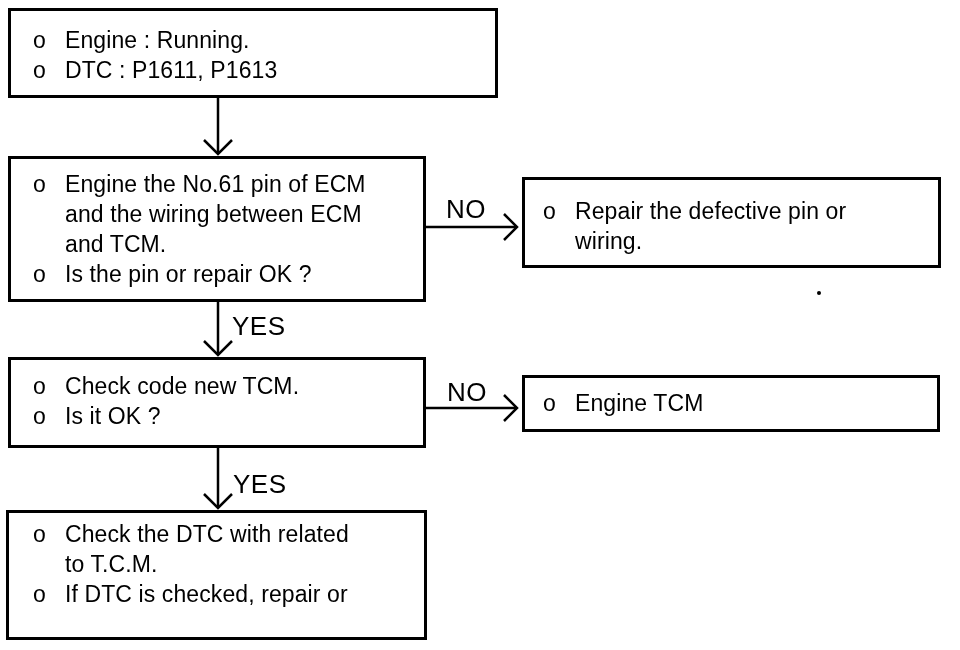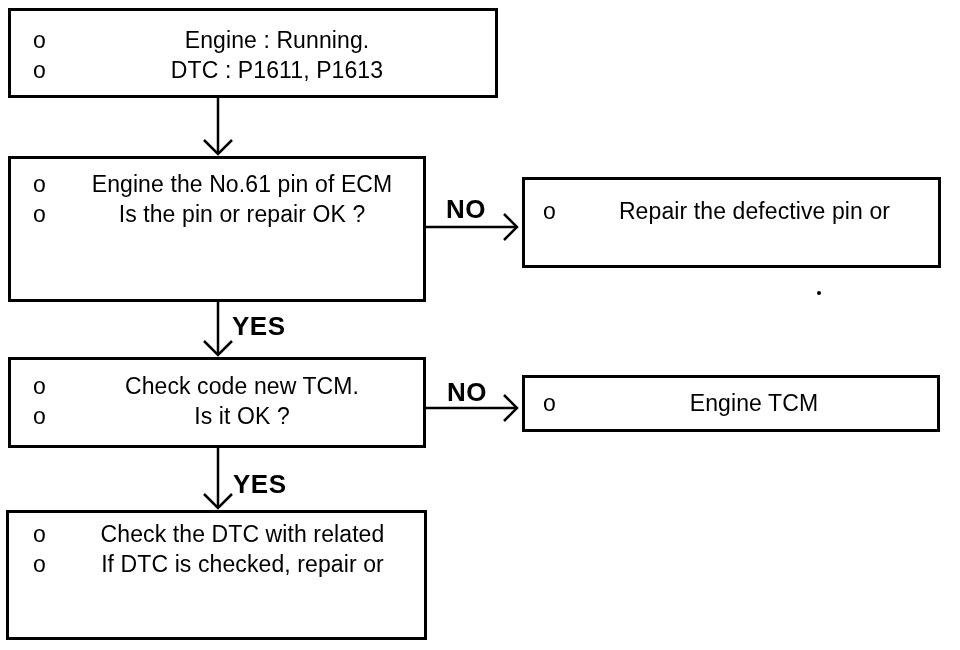--- a/index.html
+++ b/index.html
@@ -36,28 +36,26 @@
     display: flex;
     align-items: flex-start;
   }
   .node .b {
     flex: none;
     width: 32px;
   }
   .node .t {
     flex: 1;
     white-space: nowrap;
-    text-align: center;
   }
   .edge-label {
     position: absolute;
     font-size: 26px;
     line-height: 26px;
     letter-spacing: 0.5px;
-    font-weight: bold;
   }
   .speck {
     position: absolute;
     width: 4px;
     height: 4px;
     background: #000000;
     border-radius: 50%;
   }
 </style>
 </head>
@@ -98,29 +96,41 @@
       <span class="t">DTC : P1611, P1613</span>
     </div>
   </div>
 
   <div class="node" style="left:8px; top:156px; width:418px; height:146px; padding:10px 4px 0 22px;">
     <div class="line">
       <span class="b">o</span>
       <span class="t">Engine the No.61 pin of ECM</span>
     </div>
     <div class="line">
+      <span class="b"></span>
+      <span class="t">and the wiring between ECM</span>
+    </div>
+    <div class="line">
+      <span class="b"></span>
+      <span class="t">and TCM.</span>
+    </div>
+    <div class="line">
       <span class="b">o</span>
       <span class="t">Is the pin or repair OK ?</span>
     </div>
   </div>
 
   <div class="node" style="left:522px; top:177px; width:419px; height:91px; padding:16px 4px 0 18px;">
     <div class="line">
       <span class="b">o</span>
       <span class="t">Repair the defective pin or</span>
+    </div>
+    <div class="line">
+      <span class="b"></span>
+      <span class="t">wiring.</span>
     </div>
   </div>
 
   <div class="node" style="left:8px; top:357px; width:418px; height:91px; padding:11px 4px 0 22px;">
     <div class="line">
       <span class="b">o</span>
       <span class="t">Check code new TCM.</span>
     </div>
     <div class="line">
       <span class="b">o</span>
@@ -134,20 +144,24 @@
       <span class="t">Engine TCM</span>
     </div>
   </div>
 
   <div class="node" style="left:6px; top:510px; width:421px; height:130px; padding:6px 4px 0 24px;">
     <div class="line">
       <span class="b">o</span>
       <span class="t">Check the DTC with related</span>
     </div>
     <div class="line">
+      <span class="b"></span>
+      <span class="t">to T.C.M.</span>
+    </div>
+    <div class="line">
       <span class="b">o</span>
       <span class="t">If DTC is checked, repair or</span>
     </div>
   </div>
 
   <div class="edge-label" style="left:446px; top:196px;">NO</div>
   <div class="edge-label" style="left:232px; top:313px;">YES</div>
   <div class="edge-label" style="left:447px; top:379px;">NO</div>
   <div class="edge-label" style="left:233px; top:471px;">YES</div>
 

